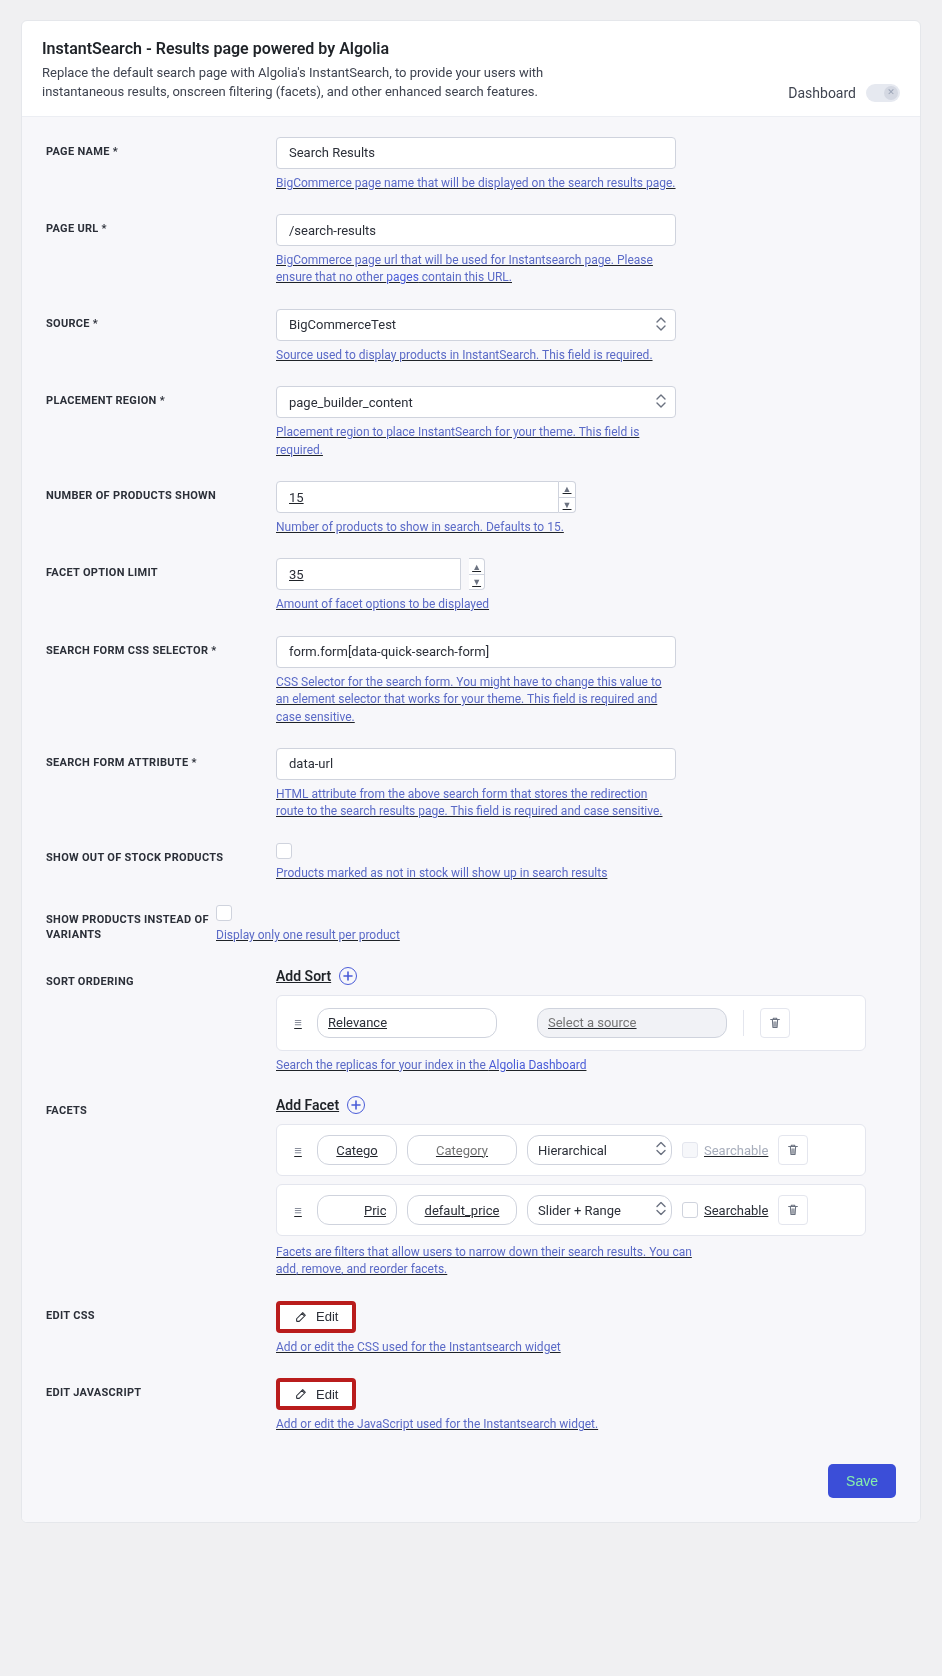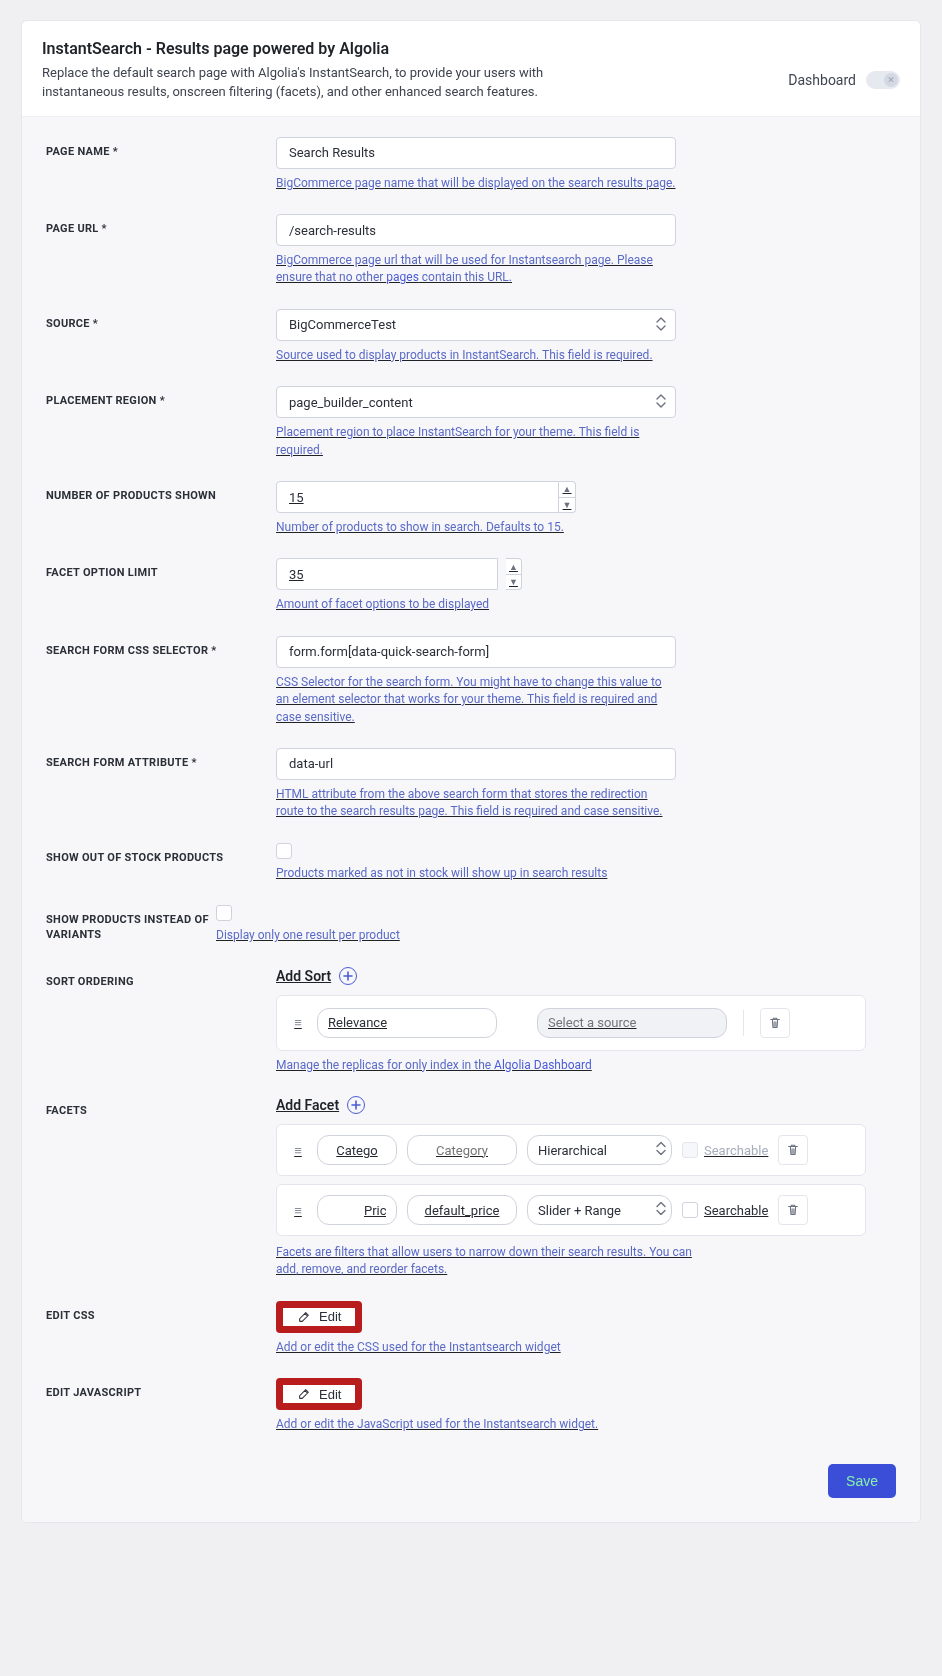--- a/index.html
+++ b/index.html
@@ -15,21 +15,21 @@
     border: 1px solid #e5e7eb;
     border-radius: 6px;
     width: 900px;
     margin: 0 auto;
     overflow: hidden;
   }
   .card-header {
     padding: 18px 20px 14px 20px;
     display: flex;
     justify-content: space-between;
-    align-items: center;
+    align-items: flex-end;
     gap: 28px;
   }
   .card-header .title {
     font-size: 16px;
     font-weight: 600;
     color: #1f2328;
     margin-bottom: 6px;
   }
   .card-header .desc {
     font-size: 13px;
@@ -230,21 +230,21 @@
   .chk-label{display:flex;align-items:flex-end;gap:6px;font-size:13px;color:#2b2f38;}
   .chk-label.muted{color:#a7adbb;}
   .facet-row{
     display:flex;align-items:center;gap:10px;
     background:#fff;border:1px solid #e4e6ee;border-radius:6px;
     padding:10px 12px;width:590px;margin-bottom:8px;
   }
   .edit-btn{
     display:inline-flex;align-items:center;gap:8px;
     height:32px;padding:0 14px;
-    border:7px solid #b91c1c;border-radius:4px;background:#fff;
+    border:4px solid #b91c1c;border-radius:4px;background:#fff;
     font-size:13px;color:#2b2f38;cursor:pointer;
   }
   .footer{
     display:flex;justify-content:flex-end;
     padding-top:8px;
   }
   .save-btn{
     background:#3b4ed8;color:#86efac;border:none;
     border-radius:5px;height:34px;padding:0 18px;
     font-size:14px;font-weight:500;cursor:pointer;
@@ -330,21 +330,21 @@
             <div>▼</div>
           </div>
         </div>
         <div class="help">Number of products to show in search. Defaults to 15.</div>
       </div>
     </div>
 
     <div class="form-row">
       <div class="label">FACET OPTION LIMIT</div>
       <div class="control">
-        <div class="number-wrap" style="width:246px;gap:8px;">
+        <div class="number-wrap" style="width:209px;gap:8px;">
           <input class="text-input" value="35" style="">
           <div class="number-steppers">
             <div>▲</div>
             <div>▼</div>
           </div>
         </div>
         <div class="help">Amount of facet options to be displayed</div>
       </div>
     </div>
 
@@ -399,21 +399,21 @@
             <input class="mini-input disabled" style="width: 190px;" readonly="" placeholder="Select a source">
             <div class="vsep"></div>
             <div class="icon-btn">
               <svg class="trash" viewBox="0 0 16 16">
                   <path d="M3 4h10M6 4V2.5h4V4M5 4l.6 9h4.8L11 4M7 6.5v5M9 6.5v5" fill="none" stroke="currentColor" stroke-width="1.2" stroke-linecap="round" stroke-linejoin="round"></path>
                 </svg>
             </div>
           </div>
         </div>
         <div class="help">
-          <span>Manage the replicas for only index in the </span><a href="#">Algolia Dashboard</a>
+          <span>Search the replicas for your index in the </span><a href="#">Algolia Dashboard</a>
         </div>
       </div>
     </div>
 
     <div class="form-row">
       <div class="label">FACETS</div>
       <div class="control">
         <div class="subhead">
           <span class="t">Add Facet</span>
           <span class="circle-plus">

